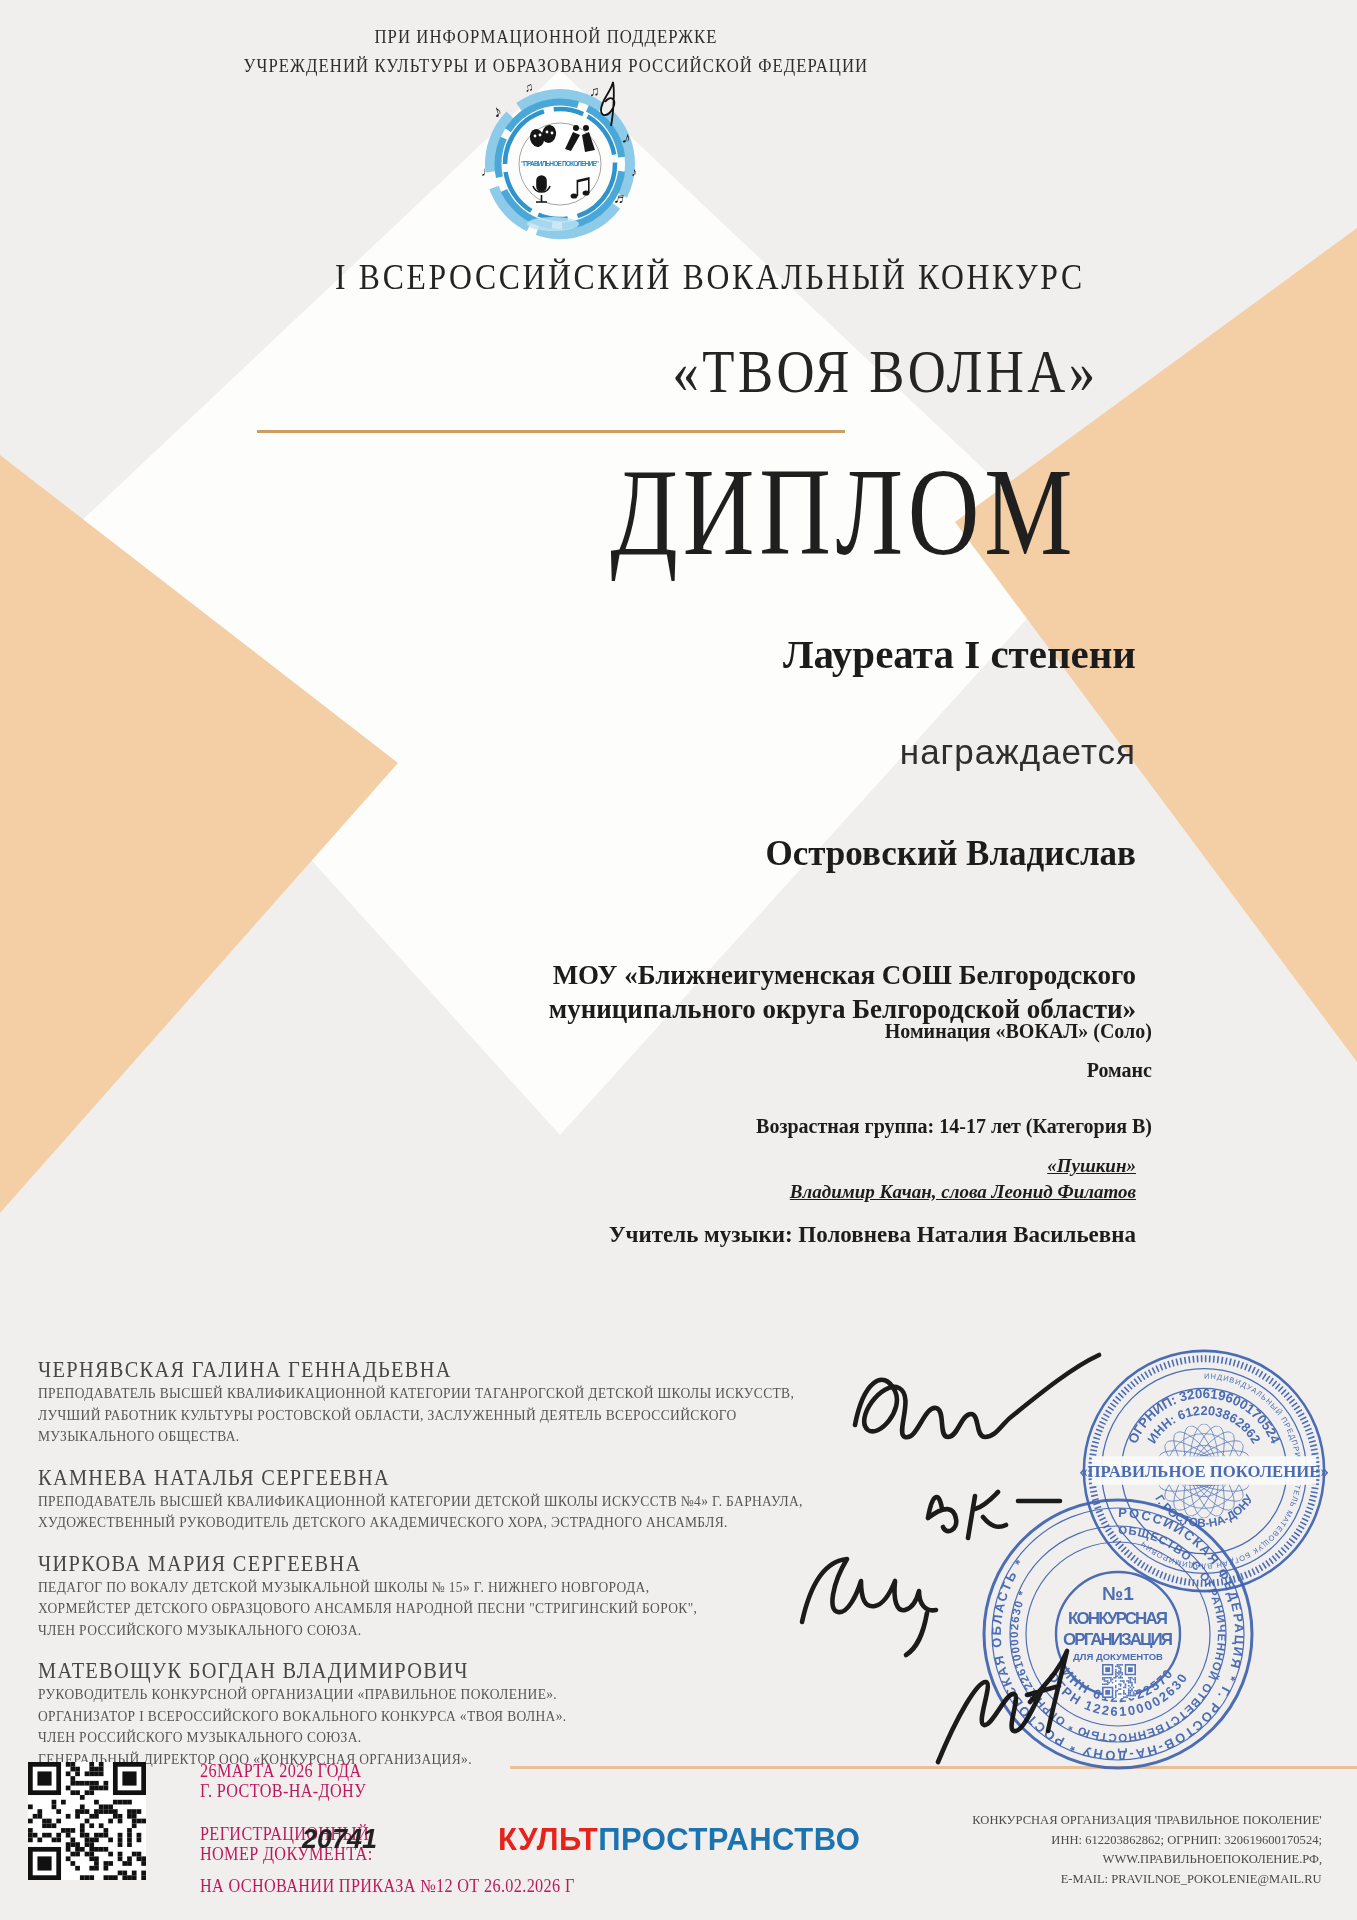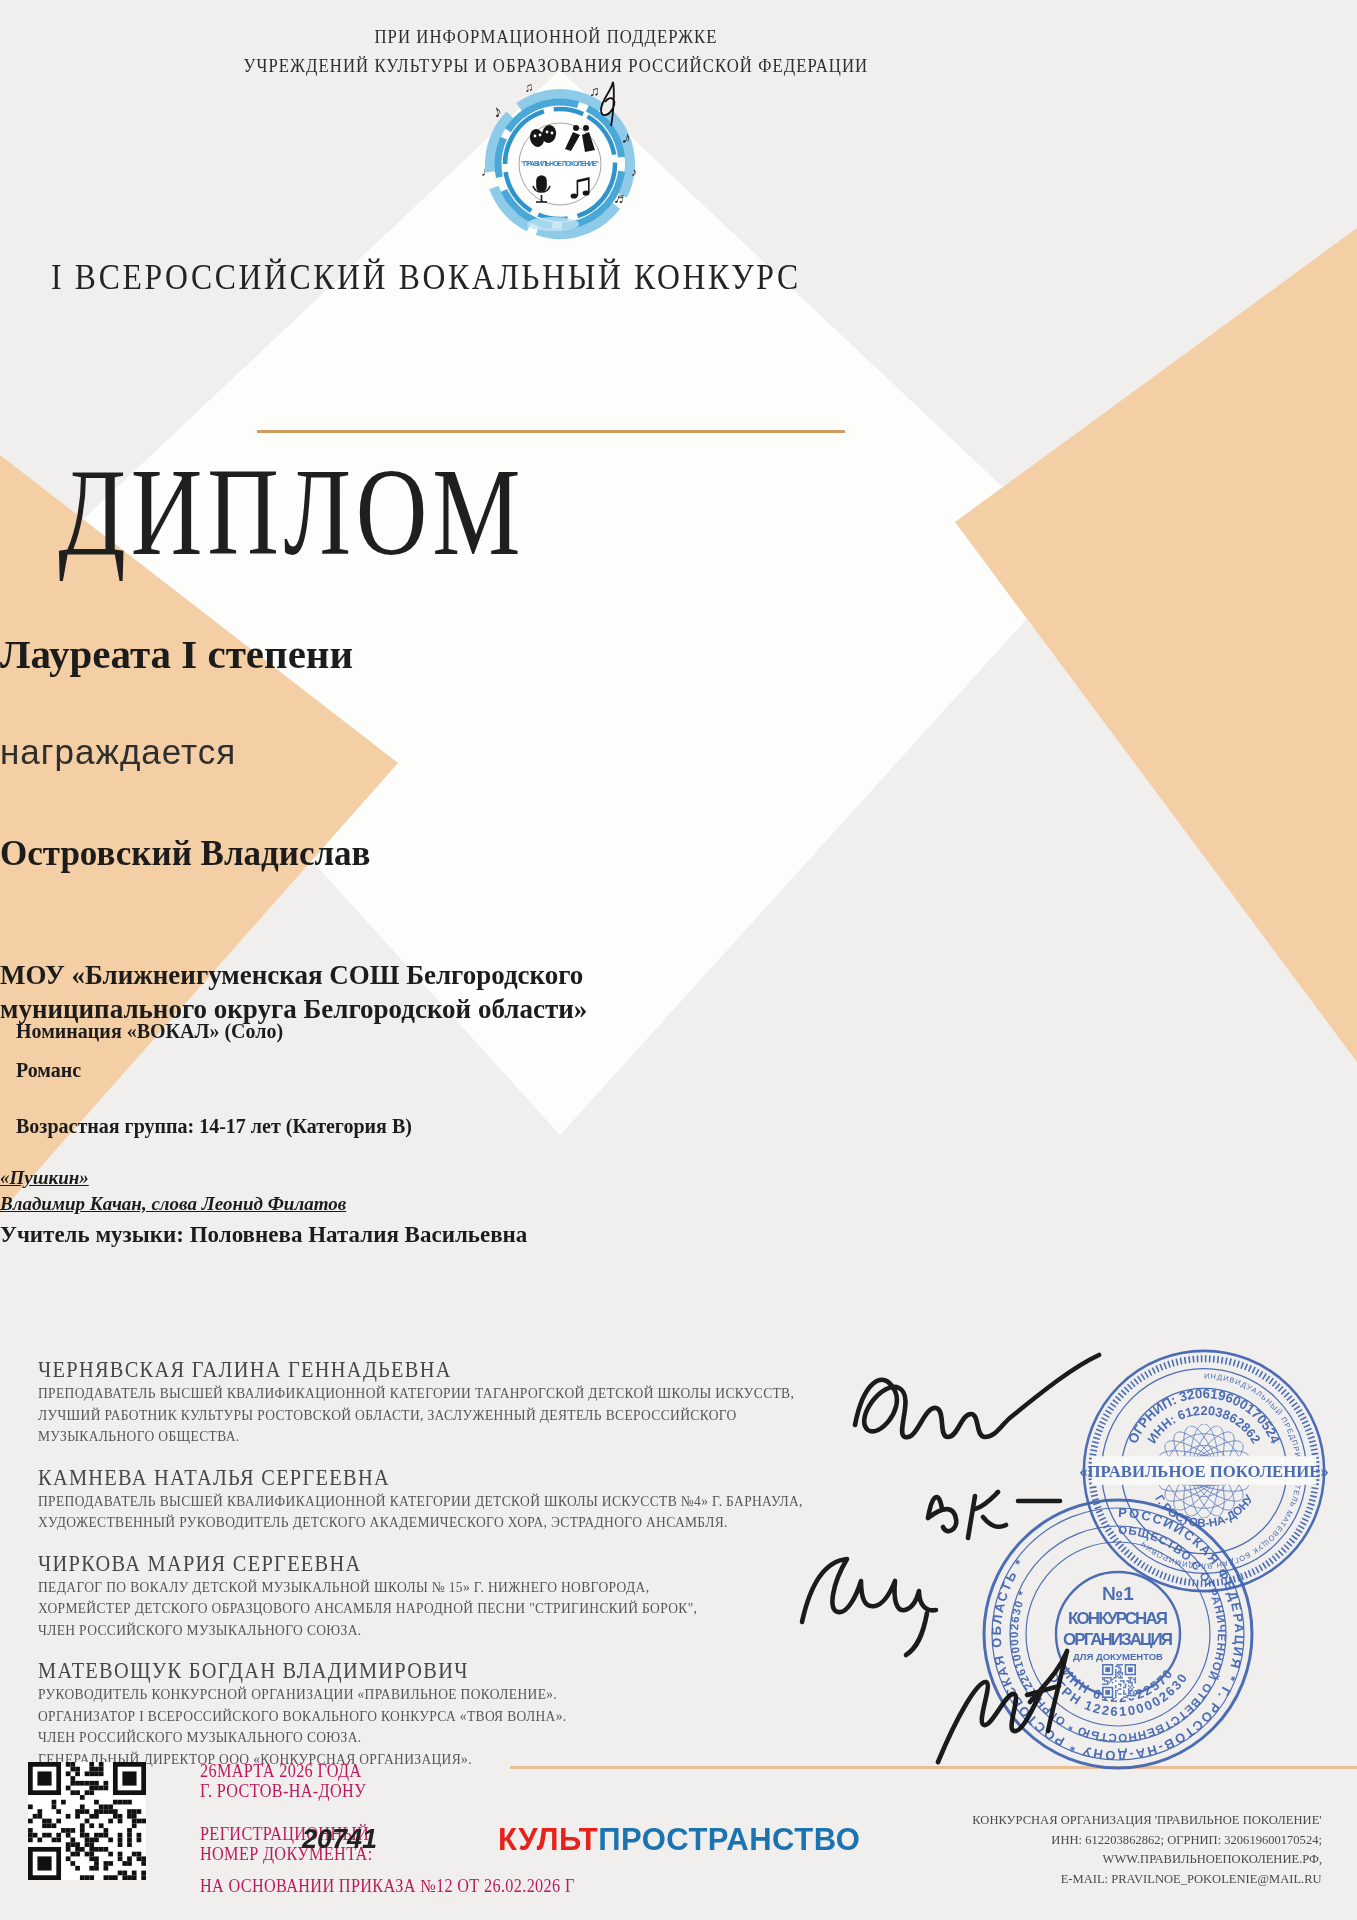--- a/index.html
+++ b/index.html
@@ -9,35 +9,35 @@
   
   .diamond-white{left:0;top:0;width:1357px;height:1920px;background:#fdfdfc;
     clip-path:polygon(560px 70px,1080px 560px,560px 1135px,40px 560px);}
   .beige-left{left:0;top:0;width:1357px;height:1920px;background:#f4cea4;
     clip-path:polygon(0 455px,398px 763px,0 1213px);}
   .beige-right{left:0;top:0;width:1357px;height:1920px;background:#f4cea4;
     clip-path:polygon(1357px 228px,955px 522px,1357px 1062px);}
   .tan-rule{height:3px;background:#cf9c62;}
   .footer-rule{left:510px;top:1766px;width:847px;height:3px;background:#e9c096;}
   
-  .ctr{left:0;width:1120px;text-align:left;}
+  .ctr{left:16px;width:1120px;text-align:right;}
   .ctrh{left:16px;width:1060px;text-align:center;}
   .cx{display:inline-block;transform:scaleX(var(--sx,.88));transform-origin:center;white-space:nowrap;}
   .cxl{display:inline-block;transform:scaleX(var(--sx,.9));transform-origin:left center;white-space:nowrap;}
   .cxr{display:inline-block;transform:scaleX(.93);transform-origin:right center;white-space:nowrap;}
   .hdr-line{font-size:19px;letter-spacing:1.2px;color:#2d2d2d;}
   .contest{font-size:36px;letter-spacing:3px;color:#242424;}
   .wave{font-size:62px;letter-spacing:4px;color:#242424;}
   .diplom{font-size:124px;letter-spacing:6px;color:#1f1f1f;--sx:.8;}
   .award{font-size:41px;font-weight:bold;}
   .awarded{font-family:"Liberation Sans","DejaVu Sans",sans-serif;font-size:35px;color:#2e2e2e;letter-spacing:1px;}
   .recipient{font-size:35px;font-weight:bold;}
   .school{font-size:27px;font-weight:bold;line-height:34px;margin-top:46px;}
   .mid{font-size:20px;font-weight:bold;padding-left:16px;}
-  .song{font-size:19px;font-weight:bold;font-style:italic;text-decoration:underline;margin-top:12px;}
+  .song{font-size:19px;font-weight:bold;font-style:italic;text-decoration:underline;}
   .teacher{font-size:23px;font-weight:bold;}
   
   #jury{left:38px;top:1356px;width:900px;}
   .j-name{font-size:24px;letter-spacing:1.5px;color:#474747;line-height:27px;}
   .j-line{font-size:15px;letter-spacing:.4px;color:#565656;line-height:21.5px;display:block;}
   .j-entry{margin-bottom:16px;}
   
   .f-small{font-size:18px;color:#be185d;letter-spacing:.4px;line-height:20px;margin-left:40px;}
   .reg-num{font-family:"Liberation Sans","DejaVu Sans",sans-serif;font-style:italic;font-weight:bold;font-size:27px;color:#222;}
   .brand{font-family:"Liberation Sans","DejaVu Sans",sans-serif;font-weight:bold;font-size:31px;letter-spacing:.5px;}
@@ -105,20 +105,22 @@
         <ellipse cx="101" cy="120" rx="3.4" ry="2.6"></ellipse>
           <ellipse cx="113" cy="117" rx="3.4" ry="2.6"></ellipse>
         <path d="M103.6 120 v-16 l13 -3 v16 h-1.6 v-13 l-9.8 2.3 v13.7 z"></path>
       </g>
       <text x="87" y="90" text-anchor="middle" font-size="6.6" font-weight="bold" fill="#2e86c1" textLength="78">"ПРАВИЛЬНОЕ ПОКОЛЕНИЕ"</text>
     </svg>
   </div>
 
   <div class="abs ctr contest" style="top:256px;">
     <span class="cx">I ВСЕРОССИЙСКИЙ ВОКАЛЬНЫЙ КОНКУРС</span></div>
+  <div class="abs ctr wave" style="top:336px;">
+    <span class="cx" style="--sx:.85">«ТВОЯ ВОЛНА»</span></div>
   <div class="abs tan-rule" style="left:257px;top:430px;width:588px;"></div>
   <div class="abs ctr diplom" style="top:442px;">
     <span class="cx" style="--sx:.8">ДИПЛОМ</span></div>
   <div class="abs ctr award" style="top:630px;">
     <span>Лауреата I степени</span></div>
   <div class="abs ctr awarded" style="top:732px;">
     <span>награждается</span></div>
 
   <div class="abs ctr recipient" style="top:834px;">
     <span>Островский Владислав</span></div>

